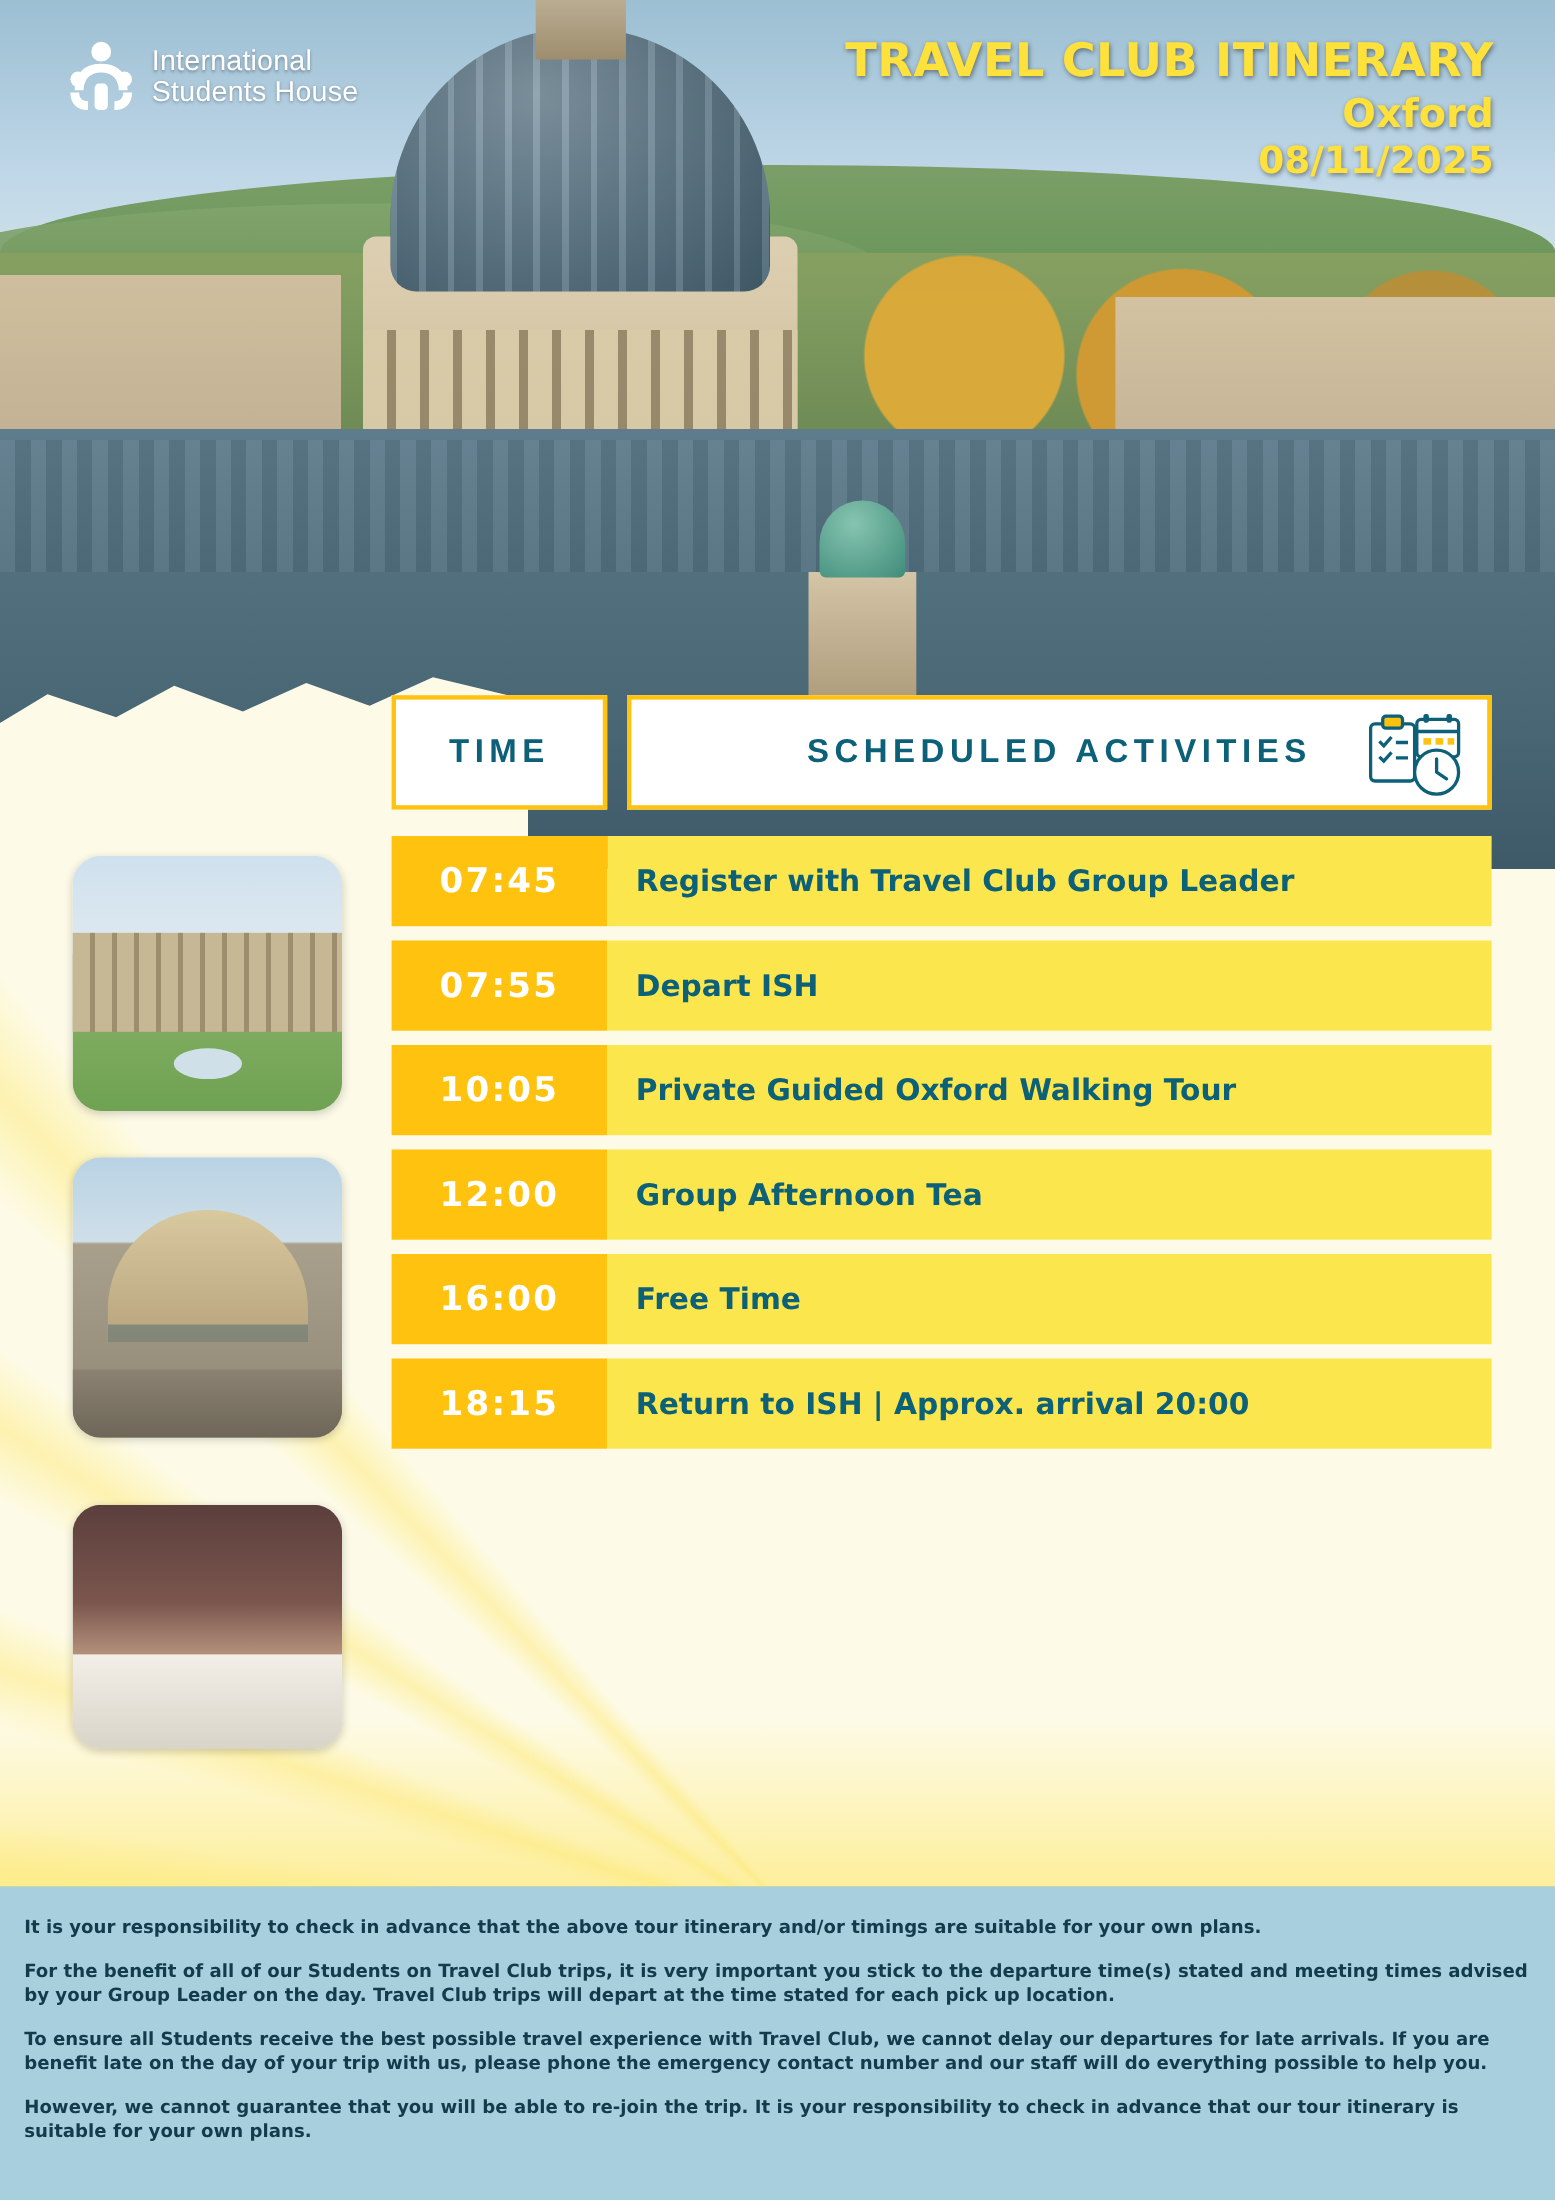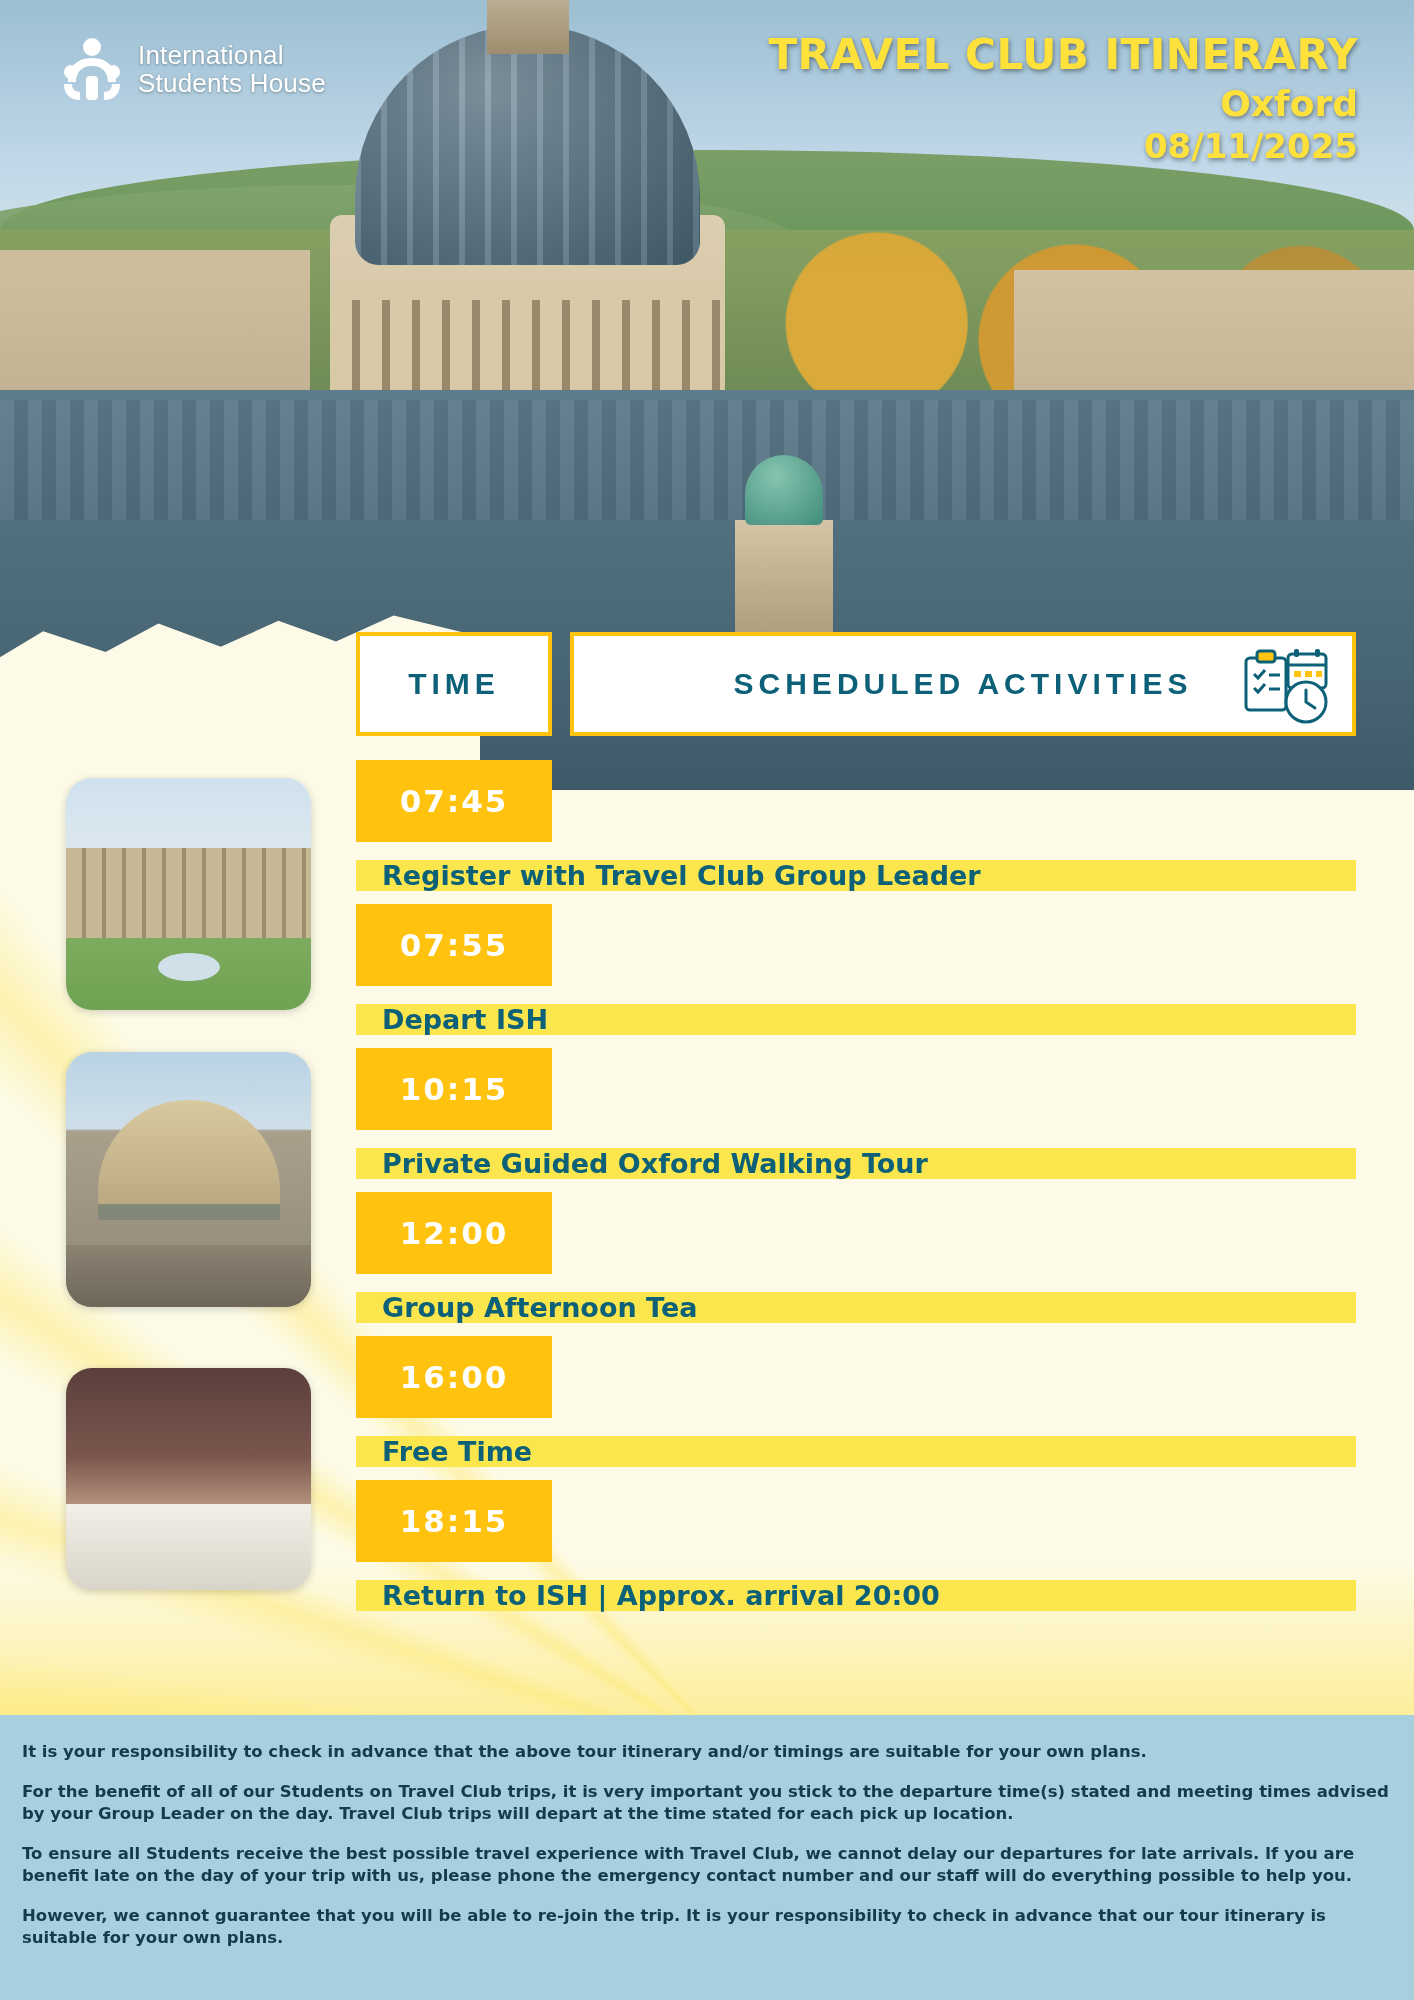--- a/index.html
+++ b/index.html
@@ -226,23 +226,21 @@
     color: #0c6077;
     font-size: 30px;
     font-weight: 800;
     letter-spacing: 5px;
   }
   .head-act .clipboard-icon {
     position: absolute; right: 22px; top: 12px;
   }
   .row {
     display: flex;
-    gap: 18px;
     margin-bottom: 13px;
-    flex-direction: column;
   }
   .cell-time {
     width: 196px; height: 82px;
     background: #ffc20e;
     display: flex; align-items: center; justify-content: center;
     color: #ffffff;
     font-size: 31px;
     font-weight: 800;
     letter-spacing: 2px;
     font-family: "DejaVu Sans", sans-serif;
@@ -426,21 +424,21 @@
 
     <div class="row">
       <div class="cell-time">07:45</div>
       <div class="cell-act">Register with Travel Club Group Leader</div>
     </div>
     <div class="row">
       <div class="cell-time">07:55</div>
       <div class="cell-act">Depart ISH</div>
     </div>
     <div class="row">
-      <div class="cell-time">10:15</div>
+      <div class="cell-time">10:05</div>
       <div class="cell-act">Private Guided Oxford Walking Tour</div>
     </div>
     <div class="row">
       <div class="cell-time">12:00</div>
       <div class="cell-act">Group Afternoon Tea</div>
     </div>
     <div class="row">
       <div class="cell-time">16:00</div>
       <div class="cell-act">Free Time</div>
     </div>

